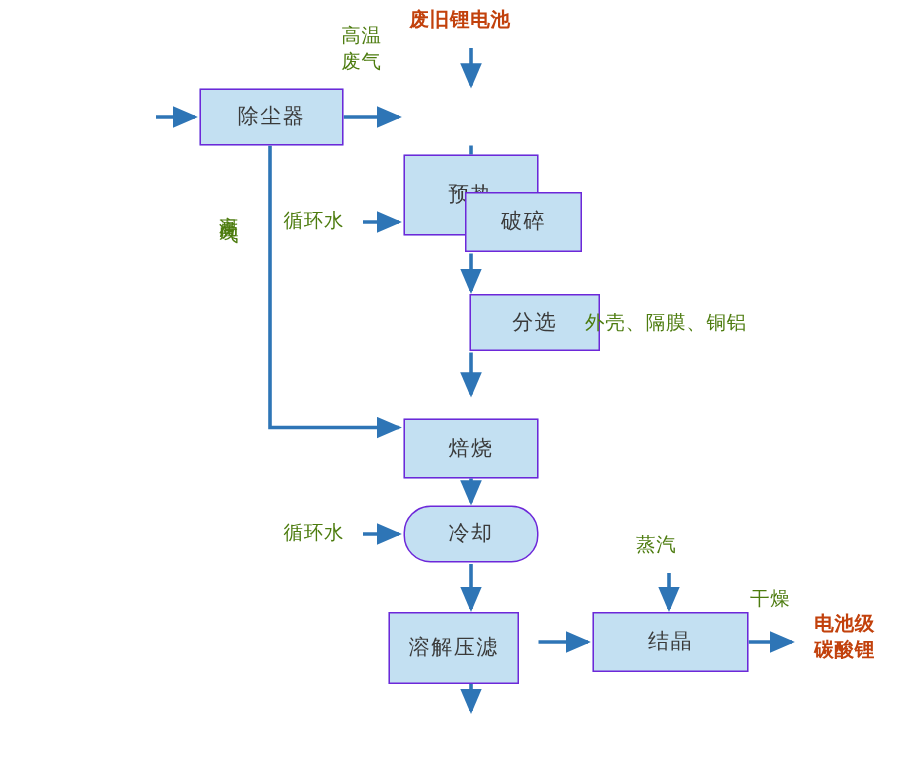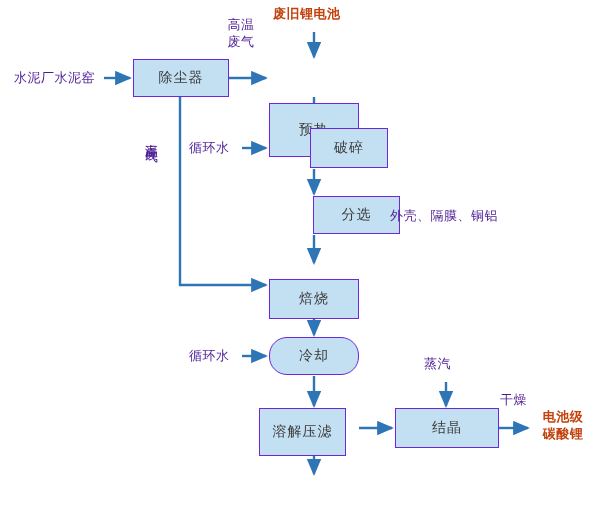--- a/index.html
+++ b/index.html
@@ -33,21 +33,21 @@
     display: flex;
     align-items: center;
     justify-content: center;
     color: #3a3a3a;
     font-size: 14px;
     letter-spacing: 1px;
     white-space: nowrap;
   }
   .lbl {
     position: absolute;
-    color: #4c1d95;
+    color: #4d7c0f;
     font-size: 13px;
     letter-spacing: 0.5px;
     white-space: nowrap;
     line-height: 17px;
   }
   .lbl.bold {
     font-weight: bold;
     color: #c2410c;
   }
   .lbl.two {
@@ -136,21 +136,20 @@
   </div>
 
   <div class="node" style="left:259px; top:408px; width:87px; height:48px;">
     <span>溶解压滤</span>
   </div>
 
   <div class="node" style="left:395px; top:408px; width:104px; height:40px;">
     <span>结晶</span>
   </div>
 
-  <div class="lbl" style="left:14px; top:69px;">水泥厂水泥窑</div>
 
   <div class="lbl ctr two" style="left:218px; top:16px; width:46px;">
     <span>高温</span><br>
     <span>废气</span>
   </div>
 
   <div class="lbl bold" style="left:273px; top:5px;">废旧锂电池</div>
 
   <div class="lbl" style="left:189px; top:139px;">循环水</div>
 

